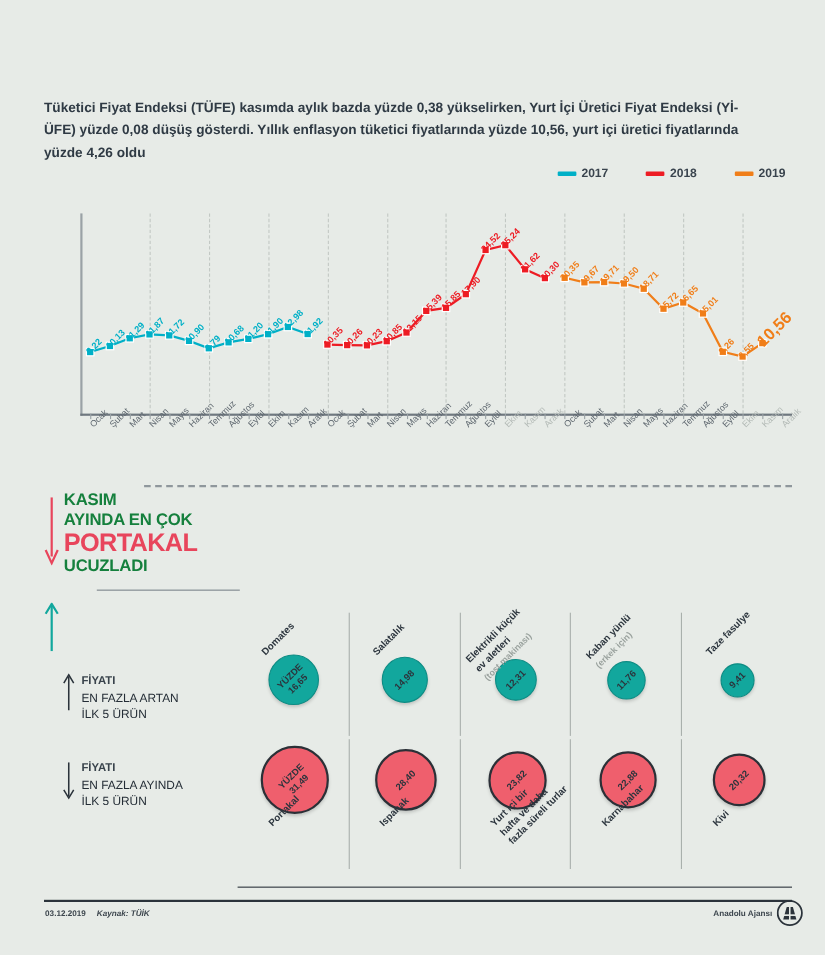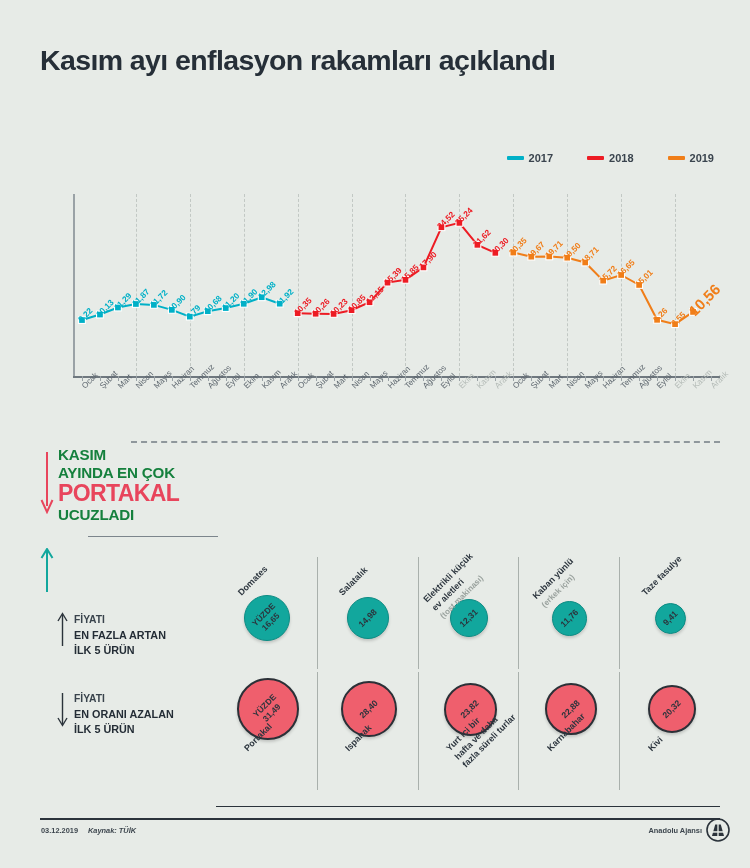--- a/index.html
+++ b/index.html
@@ -77,21 +77,21 @@
   .callout-teal .t1,.callout-teal .t2{
     font-size:12.4px;font-weight:bold;color:#13a89e;letter-spacing:-.1px;line-height:1.2;
   }
   .callout-teal .t3{
     font-size:20.5px;font-weight:bold;color:#0f9c92;letter-spacing:-.5px;line-height:1.15;
   }
   .arrow-up-teal{position:absolute;left:40px;top:548px;width:14px;height:44px;}
 
   .row-legend{position:absolute;width:150px;}
   .row-legend .rl1{font-size:10.3px;font-weight:bold;color:#39434c;line-height:1.42;}
-  .row-legend .rl-strong{font-size:10.8px;font-weight:bold;color:#242d36;line-height:1.42;}
+  .row-legend .rl-strong{font-size:10.8px;font-weight:normal;color:#242d36;line-height:1.42;}
   .arrow-sm{position:absolute;width:11px;height:34px;}
 
   
   .bubble-grid{position:absolute;left:216px;width:504px;}
   .vsep{position:absolute;width:1px;background:#a9b0ac;}
   .bubble{
     position:absolute;border-radius:50%;
     display:flex;align-items:center;justify-content:center;
     box-shadow:0 2px 3px rgba(0,0,0,.17);
   }
@@ -114,21 +114,21 @@
   .footer-date{position:absolute;left:41px;top:826px;font-size:7.4px;color:#3d464e;font-weight:bold;}
   .footer-src{position:absolute;left:88px;top:826px;font-size:7.4px;color:#3d464e;font-style:italic;font-weight:bold;}
   .footer-agency{position:absolute;right:48px;top:826px;font-size:7.4px;color:#3d464e;font-weight:bold;}
   .aa-logo{position:absolute;right:20px;top:818px;width:24px;height:24px;}
 </style>
 </head>
 <body>
 
 <div class="page">
 
-  <h1 class="title">Kasım ayı enflasyon rakamları açıklandı</h1>
+  <p class="subtitle">Tüketici Fiyat Endeksi (TÜFE) kasımda aylık bazda yüzde 0,38 yükselirken, Yurt İçi Üretici Fiyat Endeksi (Yİ-ÜFE) yüzde 0,08 düşüş gösterdi. Yıllık enflasyon tüketici fiyatlarında yüzde 10,56, yurt içi üretici fiyatlarında yüzde 4,26 oldu</p>
 
   <div class="legend" id="legend">
       <div class="legend-item">
         <span class="legend-swatch" style="background: rgb(0, 176, 199);"></span>
         <span class="legend-label">2017</span>
       </div>
       <div class="legend-item">
         <span class="legend-swatch" style="background: rgb(237, 28, 36);"></span>
         <span class="legend-label">2018</span>
       </div>
@@ -330,21 +330,21 @@
     <div class="rl-strong">EN FAZLA ARTAN</div>
     <div class="rl-strong">İLK 5 ÜRÜN</div>
   </div>
   <svg class="arrow-sm" style="left:57px;top:612px;" viewBox="0 0 11 34">
     <line x1="5.5" y1="34" x2="5.5" y2="3" stroke="#2b333b" stroke-width="1.4"></line>
     <polyline points="1,9 5.5,1.5 10,9" fill="none" stroke="#2b333b" stroke-width="1.4"></polyline>
   </svg>
 
   <div class="row-legend" style="left:74px;top:692px;">
     <div class="rl1">FİYATI</div>
-    <div class="rl-strong">EN ORANI AZALAN</div>
+    <div class="rl-strong">EN FAZLA AYINDA</div>
     <div class="rl-strong">İLK 5 ÜRÜN</div>
   </div>
   <svg class="arrow-sm" style="left:57px;top:693px;" viewBox="0 0 11 34">
     <line x1="5.5" y1="0" x2="5.5" y2="31" stroke="#2b333b" stroke-width="1.4"></line>
     <polyline points="1,25 5.5,32.5 10,25" fill="none" stroke="#2b333b" stroke-width="1.4"></polyline>
   </svg>
 
   <div class="bubble-grid" id="risers-grid" style="top:543px;height:130px;">
       <div class="bubble teal bubble-teal-first" style="width: 44px; height: 44px; left: 28.4px; top: 52px;">
         <span>YÜZDE<br>16,65</span>

